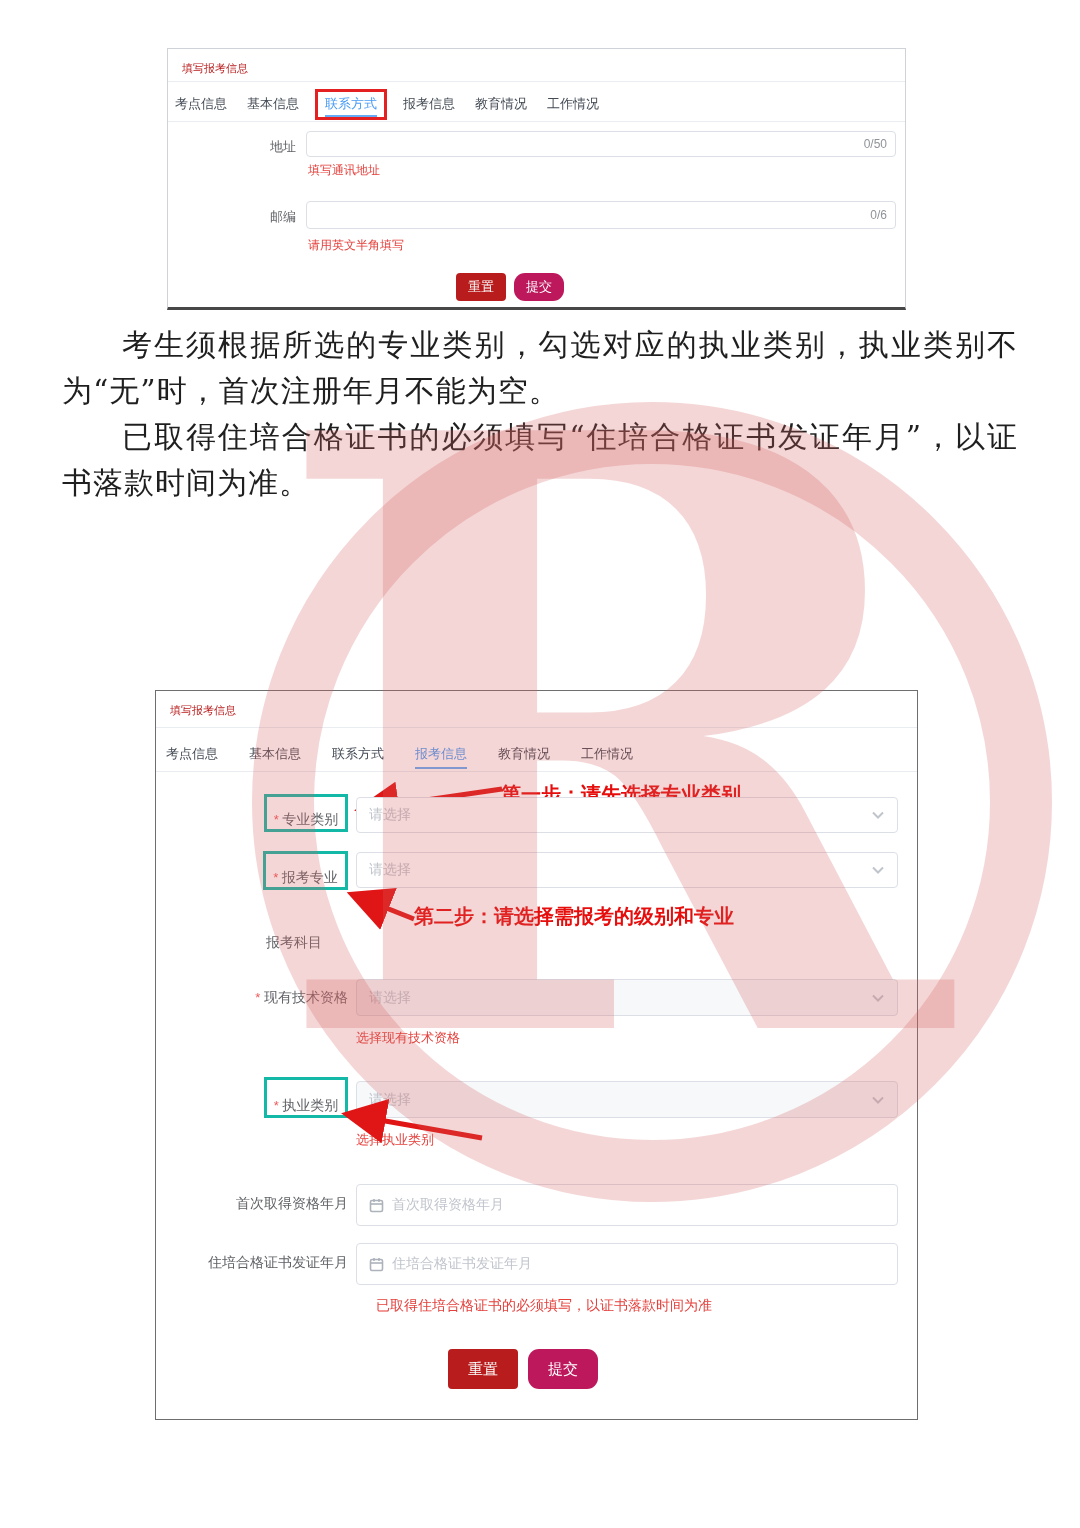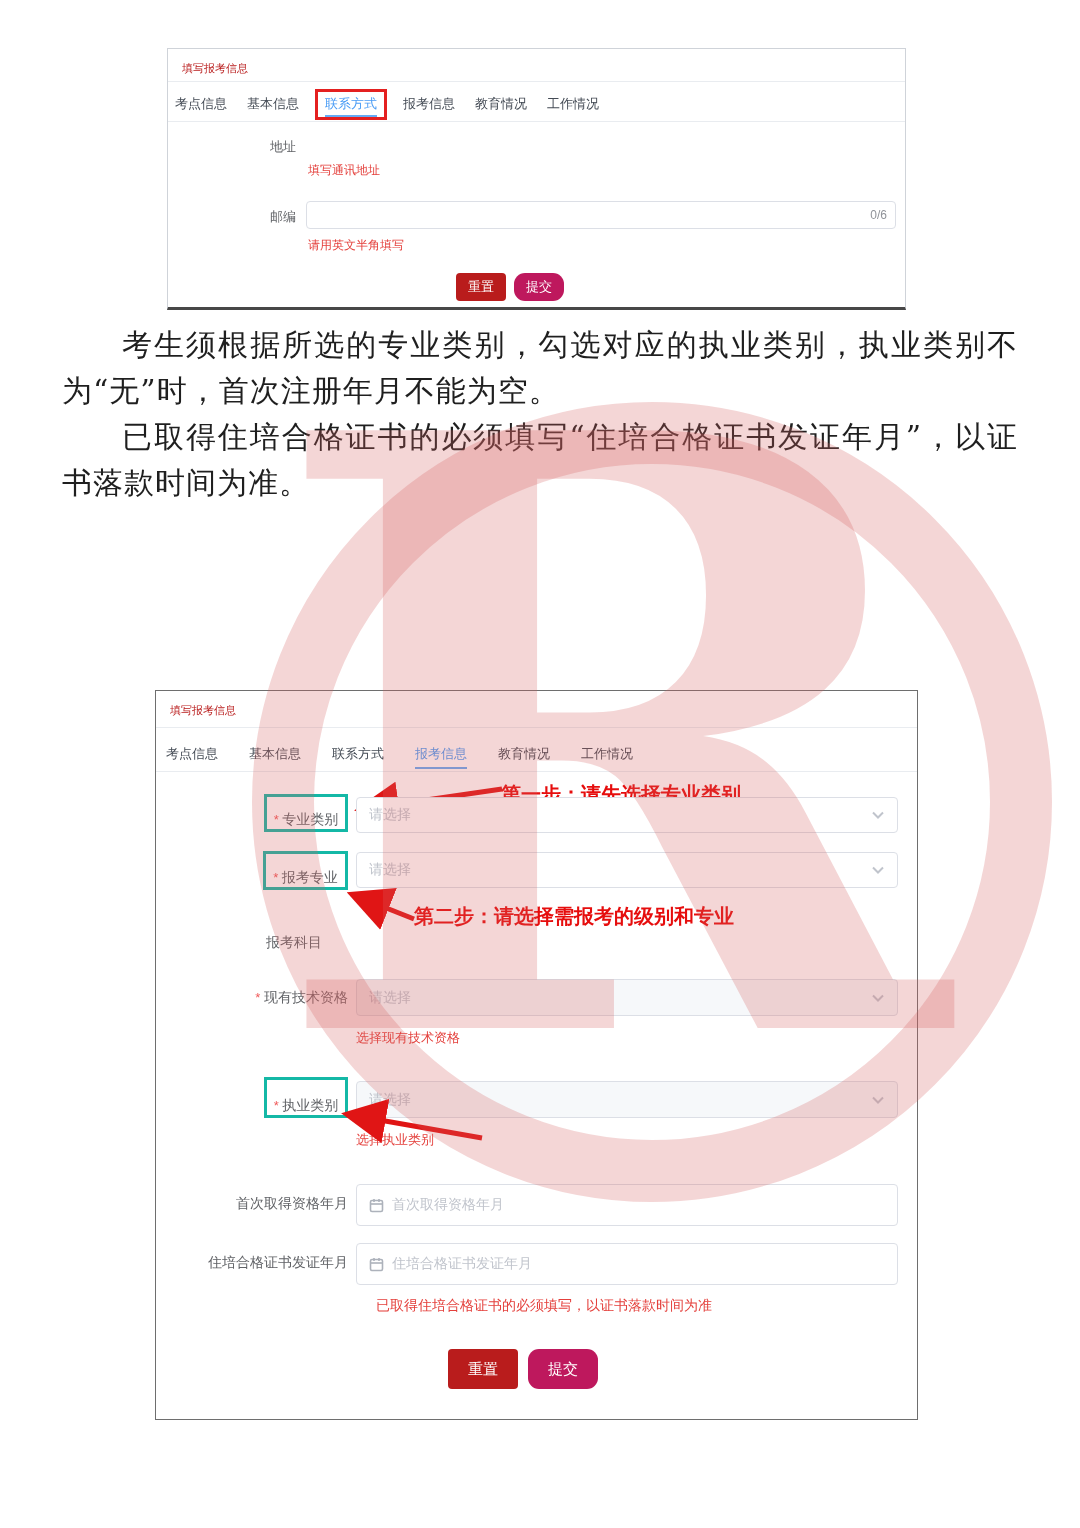--- a/index.html
+++ b/index.html
@@ -112,20 +112,23 @@
       <span class="tab">考点信息</span>
       <span class="tab">基本信息</span>
       <span class="redbox-tab"><span class="tab active">联系方式</span></span>
       <span class="tab">报考信息</span>
       <span class="tab">教育情况</span>
       <span class="tab">工作情况</span>
     </div>
     <div class="hr" id="f1-hr-b"></div>
 
     <div class="flabel" id="f1-label-address">地址</div>
+    <div class="input" id="f1-input-address">
+      <span class="counter">0/50</span>
+    </div>
     <div class="hint hint-sm" id="f1-hint-address">填写通讯地址</div>
 
     <div class="flabel" id="f1-label-zip">邮编</div>
     <div class="input" id="f1-input-zip">
       <span class="counter">0/6</span>
     </div>
     <div class="hint hint-sm" id="f1-hint-zip">请用英文半角填写</div>
 
     <button class="btn btn-reset" id="f1-btn-reset">重置</button>
     <button class="btn btn-submit" id="f1-btn-submit">提交</button>

